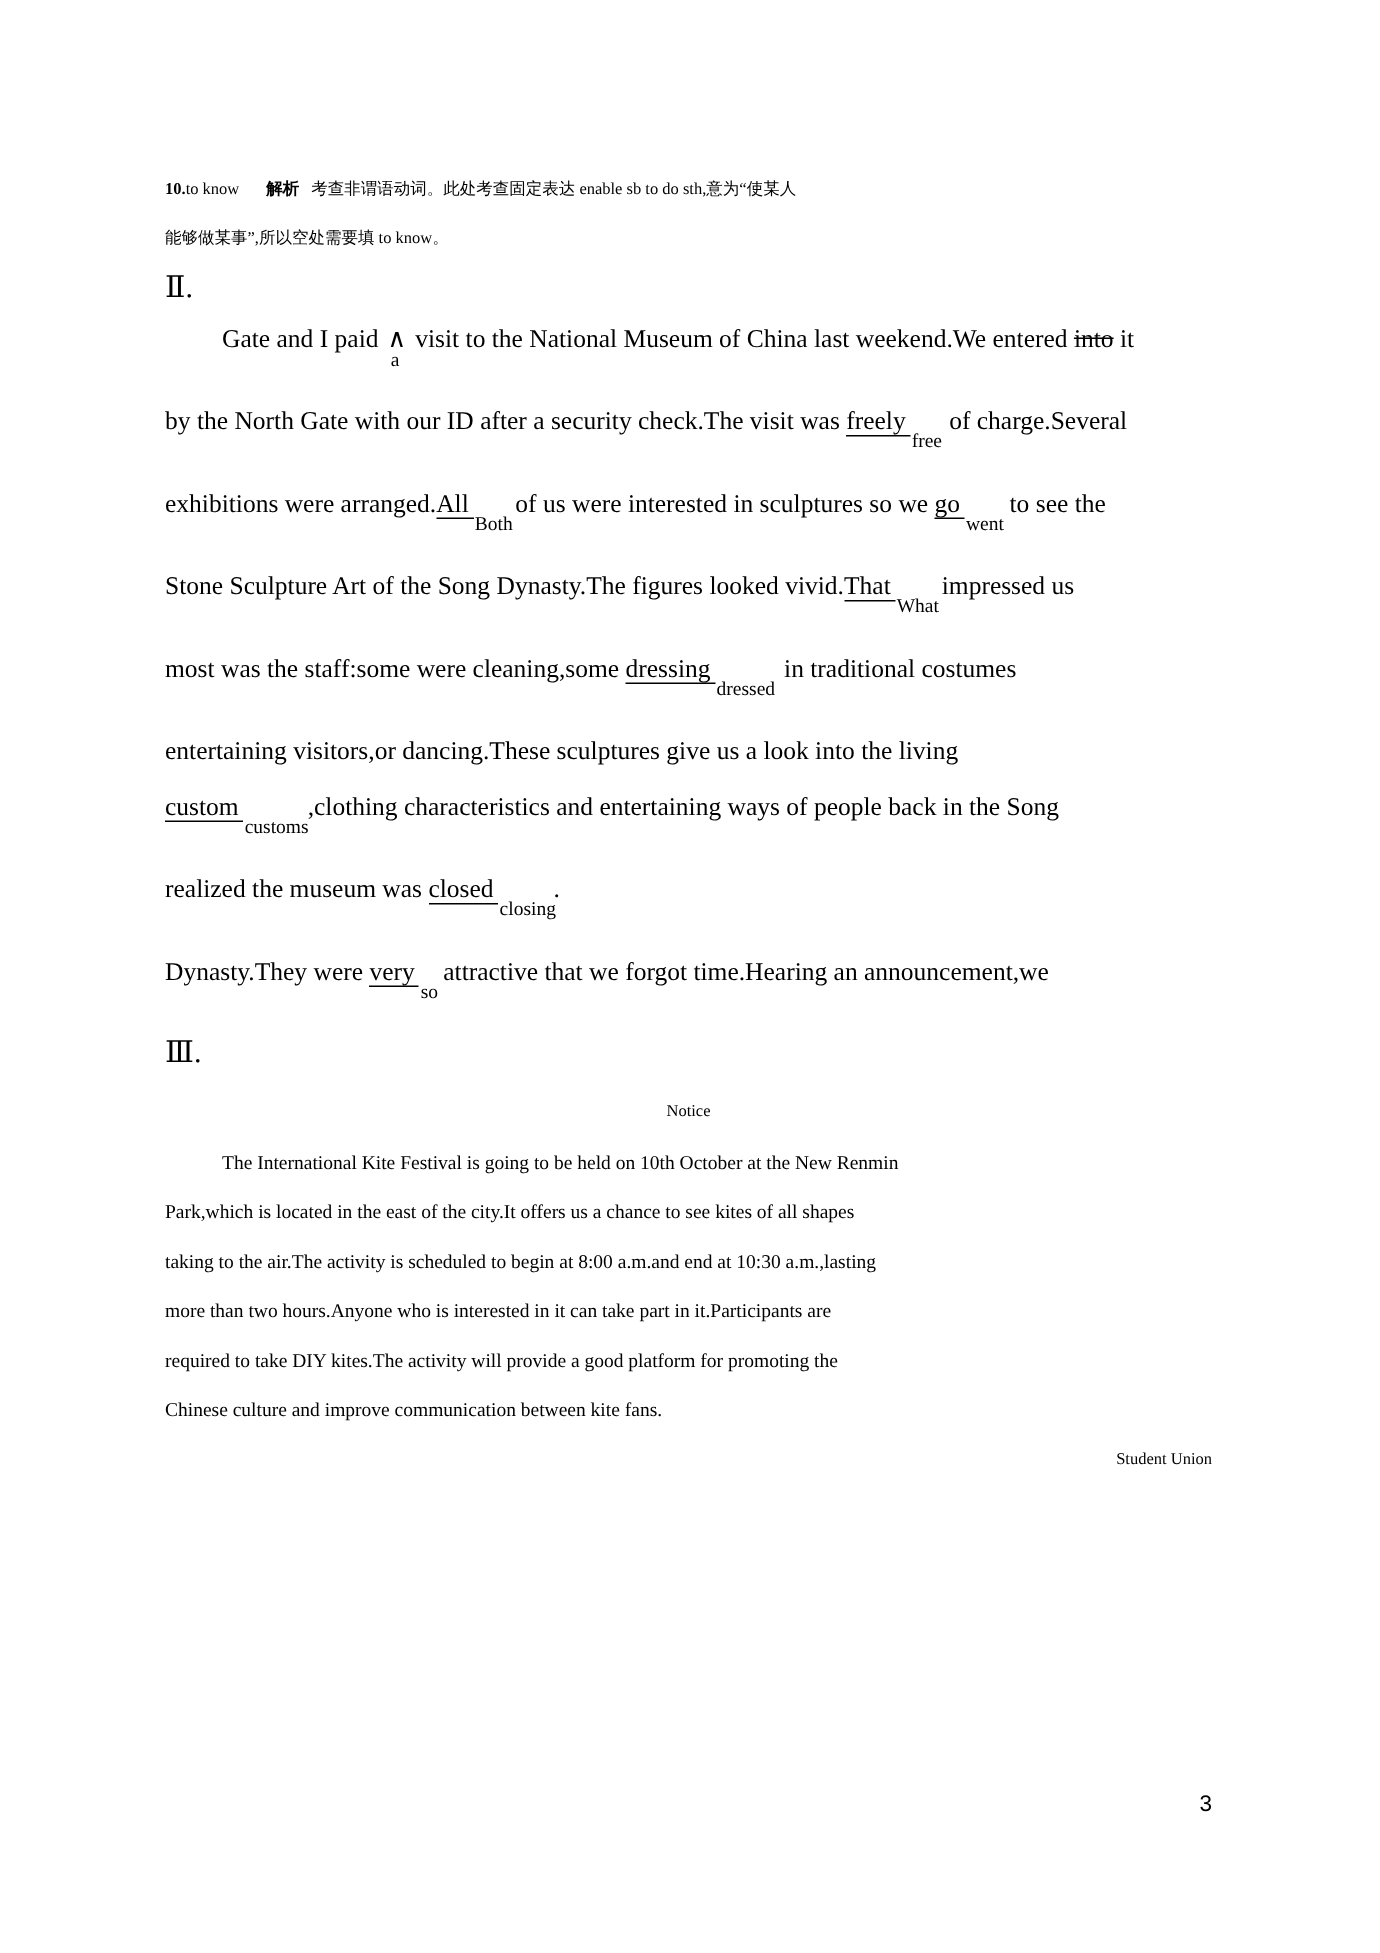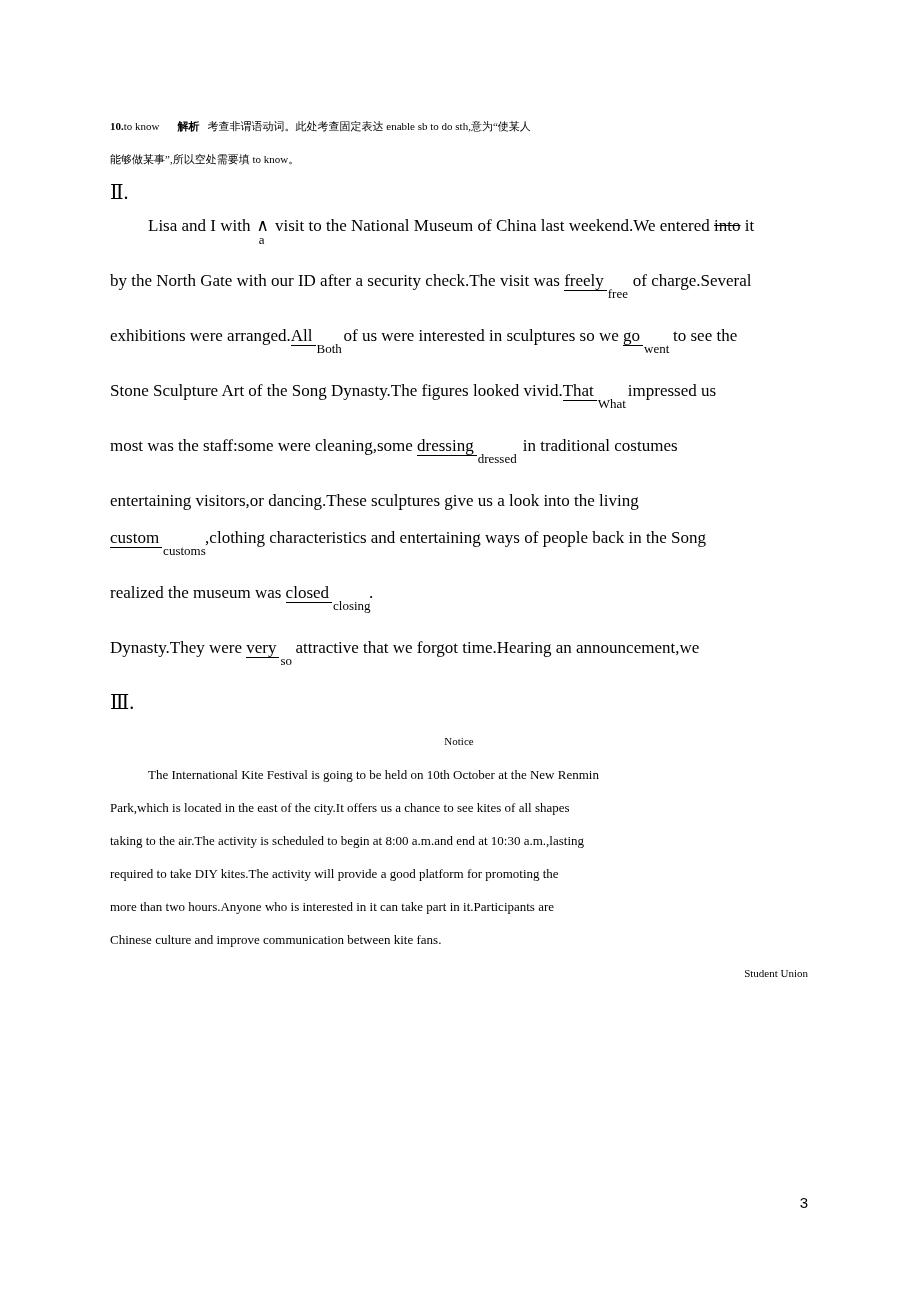--- a/index.html
+++ b/index.html
@@ -63,41 +63,41 @@
   <div class="content">
 
     <div class="tline exp">
       <b>10.</b><span>to know</span><b class="analysis-label">解析</b><span>考查非谓语动词。此处考查固定表达 enable sb to do sth,意为“使某人</span>
     </div>
     <div class="tline">能够做某事”,所以空处需要填 to know。</div>
 
     <div class="tline heading">Ⅱ.</div>
 
     <div>
-        <div class="pline indent"><span>Lisa and I with </span><span class="caretwrap">∧<span class="sub">a</span></span><span> visit to the National Museum of China last weekend.We entered </span><span class="strike">into</span><span> it</span></div>
+        <div class="pline indent"><span>Gate and I paid </span><span class="caretwrap">∧<span class="sub">a</span></span><span> visit to the National Museum of China last weekend.We entered </span><span class="strike">into</span><span> it</span></div>
         <div class="pline"><span>by the North Gate with our ID after a security check.The visit was </span><span><span class="uword">freely</span><span class="gap" style="width: 26px;"><span class="sub">free</span></span></span><span>of charge.Several</span></div>
         <div class="pline"><span>exhibitions were arranged.</span><span><span class="uword">All</span><span class="gap" style="width: 28px;"><span class="sub">Both</span></span></span><span>of us were interested in sculptures so we </span><span><span class="uword">go</span><span class="gap" style="width: 30px;"><span class="sub">went</span></span></span><span>to see the</span></div>
         <div class="pline"><span>Stone Sculpture Art of the Song Dynasty.The figures looked vivid.</span><span><span class="uword">That</span><span class="gap" style="width: 31px;"><span class="sub">What</span></span></span><span>impressed us</span></div>
         <div class="pline"><span>most was the staff:some were cleaning,some </span><span><span class="uword">dressing</span><span class="gap" style="width: 46px;"><span class="sub">dressed</span></span></span><span>in traditional costumes</span></div>
         <div class="pline plain"><span>entertaining visitors,or dancing.These sculptures give us a look into the living</span></div>
         <div class="pline"><span><span class="uword">custom</span><span class="gap" style="width: 43px;"><span class="sub">customs</span></span></span><span>,clothing characteristics and entertaining ways of people back in the Song</span></div>
         <div class="pline"><span>realized the museum was </span><span><span class="uword">closed</span><span class="gap" style="width: 37px;"><span class="sub">closing</span></span></span><span>.</span></div>
         <div class="pline"><span>Dynasty.They were </span><span><span class="uword">very</span><span class="gap" style="width: 16px;"><span class="sub">so</span></span></span><span>attractive that we forgot time.Hearing an announcement,we</span></div>
       </div>
 
     <div class="tline heading">Ⅲ.</div>
 
     <div class="tline notice-title">Notice</div>
 
     <div class="notice-para">
         <div class="nline">The International Kite Festival is going to be held on 10th October at the New Renmin</div>
         <div class="nline">Park,which is located in the east of the city.It offers us a chance to see kites of all shapes</div>
         <div class="nline">taking to the air.The activity is scheduled to begin at 8:00 a.m.and end at 10:30 a.m.,lasting</div>
+        <div class="nline">more than two hours.Anyone who is interested in it can take part in it.Participants are</div>
         <div class="nline">required to take DIY kites.The activity will provide a good platform for promoting the</div>
-        <div class="nline">more than two hours.Anyone who is interested in it can take part in it.Participants are</div>
         <div class="nline">Chinese culture and improve communication between kite fans.</div>
       </div>
 
     <div class="tline signature">Student Union</div>
   </div>
 
   <div class="page-number">3</div>
 </div>
 
 </body></html>

